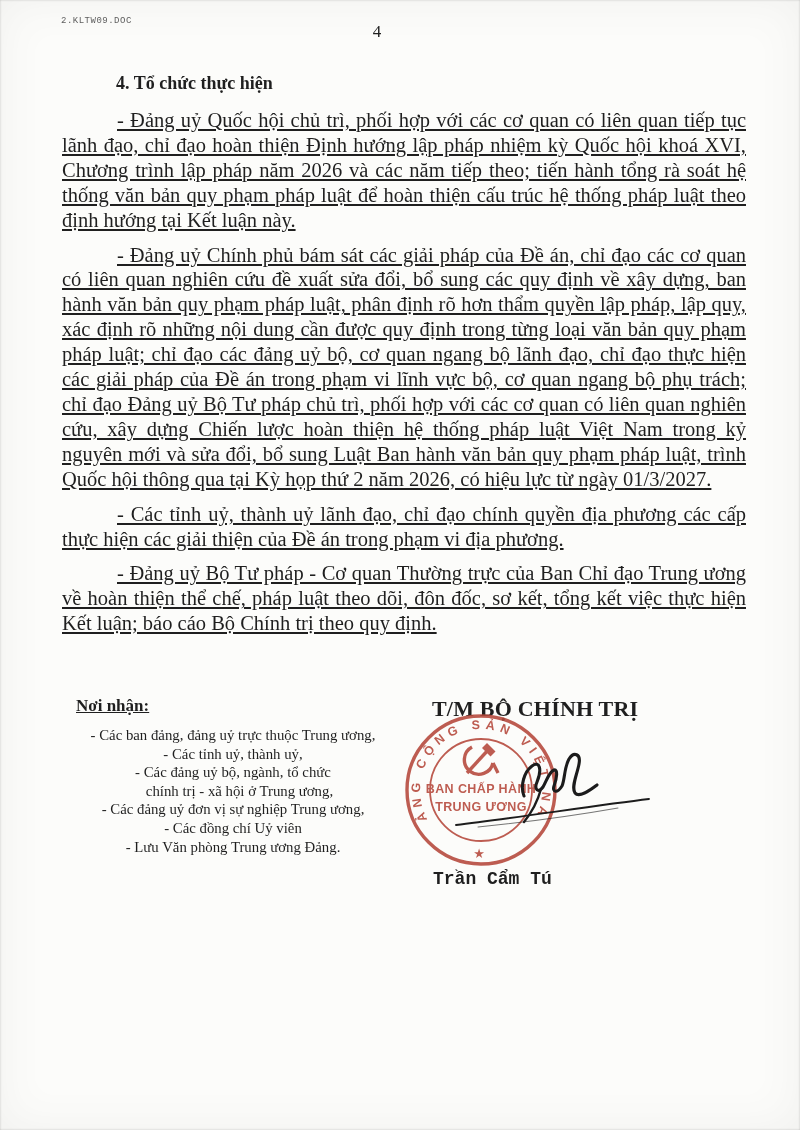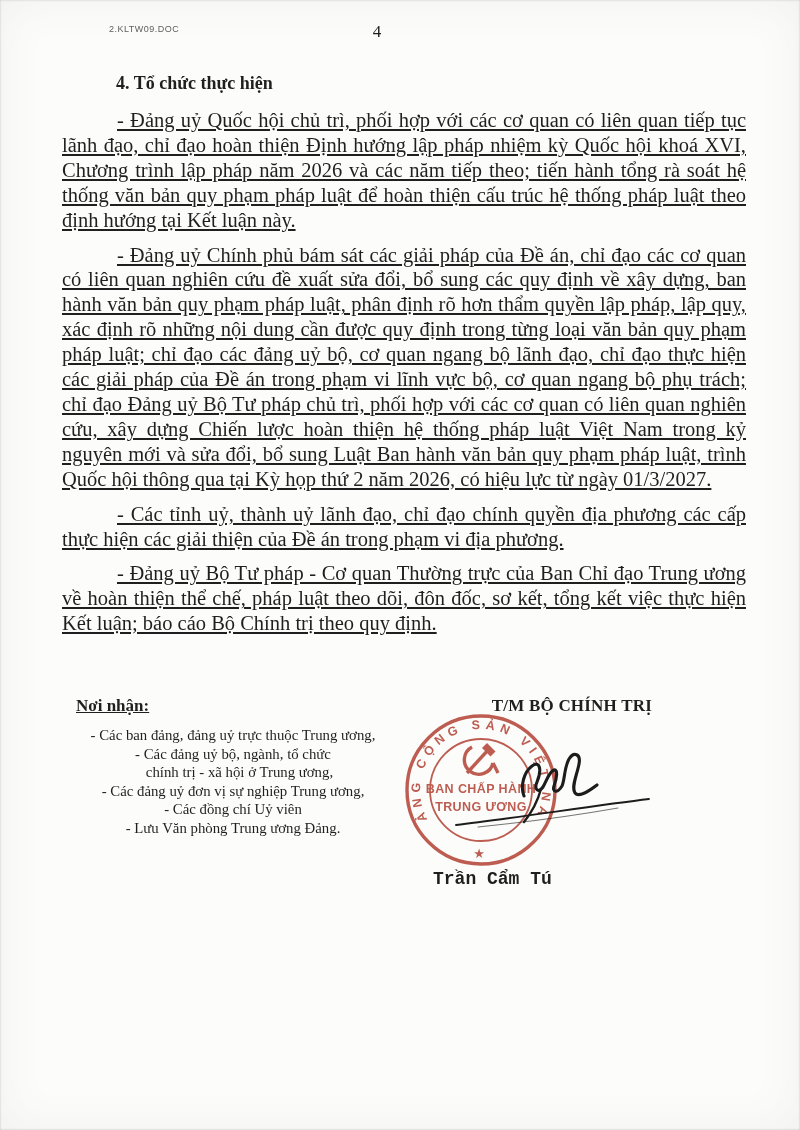--- a/index.html
+++ b/index.html
@@ -9,23 +9,23 @@
     background:#fcfcfa;
     font-family:"Liberation Serif","DejaVu Serif",serif;
     color:#1f1f1f;
     overflow:hidden;
   }
   .page::after {
     content:""; position:absolute; inset:0; pointer-events:none;
     box-shadow: inset 0 0 2px rgba(110,110,110,.45), inset 0 0 45px rgba(90,90,90,.07);
   }
   .doc-ref {
-    position:absolute; left:61px; top:24px;
-    font-family:Liberation Sans, sans-serif;
-    font-size:9px; color:#5f5f5f; letter-spacing:.5px;margin-left:48px;
+    position:absolute; left:61px; top:16px;
+    font-family:Liberation Mono, monospace;
+    font-size:9px; color:#5f5f5f; letter-spacing:.5px;
   }
   .page-num {
     position:absolute; left:352px; top:22px; width:50px;
     text-align:center; font-size:17px; color:#222;
   }
   .heading {
     position:absolute; left:116px; top:73px;
     font-size:18px; font-weight:bold;
   }
   .body-text {
@@ -37,21 +37,21 @@
     position:absolute; left:68px; top:696px; width:330px;
   }
   .recipients-label {
     margin-left:8px; margin-bottom:10px;
     font-size:17px; font-weight:bold; text-decoration:underline;
   }
   .recipient-line { font-size:14.8px; line-height:18.6px;text-align:center; }
   .recipient-line.indent { padding-left:13px; }
   .authority {
     position:absolute; left:432px; top:696px; width:220px;
-    text-align:right; font-size:17px; font-weight:bold; letter-spacing:.2px;
+    text-align:left; font-size:22px; font-weight:bold; letter-spacing:.2px;
   }
   .seal-svg { position:absolute; left:401px; top:710px; width:160px; height:160px; opacity:.88; }
   .sig-svg  { position:absolute; left:448px; top:742px; width:210px; height:95px; }
   .signer-name {
     position:absolute; left:433px; top:869px; width:220px;
     text-align:left; font-size:18px; font-weight:bold;font-family:Liberation Mono, monospace;
   }
   .seal-ring-text { font-family:"Liberation Sans","DejaVu Sans",sans-serif; font-size:12.5px; font-weight:bold; letter-spacing:5px; }
   .seal-center-text { font-family:"Liberation Sans","DejaVu Sans",sans-serif; font-size:12.5px; font-weight:bold; letter-spacing:.4px; }
   .seal-star { font-family:"DejaVu Sans",sans-serif; font-size:13px; }
@@ -71,20 +71,21 @@
   <div class="body-text">
     <p>- Đảng uỷ Quốc hội chủ trì, phối hợp với các cơ quan có liên quan tiếp tục lãnh đạo, chỉ đạo hoàn thiện Định hướng lập pháp nhiệm kỳ Quốc hội khoá XVI, Chương trình lập pháp năm 2026 và các năm tiếp theo; tiến hành tổng rà soát hệ thống văn bản quy phạm pháp luật để hoàn thiện cấu trúc hệ thống pháp luật theo định hướng tại Kết luận này.</p>
     <p>- Đảng uỷ Chính phủ bám sát các giải pháp của Đề án, chỉ đạo các cơ quan có liên quan nghiên cứu đề xuất sửa đổi, bổ sung các quy định về xây dựng, ban hành văn bản quy phạm pháp luật, phân định rõ hơn thẩm quyền lập pháp, lập quy, xác định rõ những nội dung cần được quy định trong từng loại văn bản quy phạm pháp luật; chỉ đạo các đảng uỷ bộ, cơ quan ngang bộ lãnh đạo, chỉ đạo thực hiện các giải pháp của Đề án trong phạm vi lĩnh vực bộ, cơ quan ngang bộ phụ trách; chỉ đạo Đảng uỷ Bộ Tư pháp chủ trì, phối hợp với các cơ quan có liên quan nghiên cứu, xây dựng Chiến lược hoàn thiện hệ thống pháp luật Việt Nam trong kỷ nguyên mới và sửa đổi, bổ sung Luật Ban hành văn bản quy phạm pháp luật, trình Quốc hội thông qua tại Kỳ họp thứ 2 năm 2026, có hiệu lực từ ngày 01/3/2027.</p>
     <p>- Các tỉnh uỷ, thành uỷ lãnh đạo, chỉ đạo chính quyền địa phương các cấp thực hiện các giải thiện của Đề án trong phạm vi địa phương.</p>
     <p>- Đảng uỷ Bộ Tư pháp - Cơ quan Thường trực của Ban Chỉ đạo Trung ương về hoàn thiện thể chế, pháp luật theo dõi, đôn đốc, sơ kết, tổng kết việc thực hiện Kết luận; báo cáo Bộ Chính trị theo quy định.</p>
   </div>
 
   <div class="recipients">
     <div class="recipients-label">Nơi nhận:</div>
     <div class="recipient-line">- Các ban đảng, đảng uỷ trực thuộc Trung ương,</div>
+    <div class="recipient-line">- Các tỉnh uỷ, thành uỷ,</div>
     <div class="recipient-line">- Các đảng uỷ bộ, ngành, tổ chức</div>
     <div class="recipient-line indent">chính trị - xã hội ở Trung ương,</div>
     <div class="recipient-line">- Các đảng uỷ đơn vị sự nghiệp Trung ương,</div>
     <div class="recipient-line">- Các đồng chí Uỷ viên</div>
     <div class="recipient-line">- Lưu Văn phòng Trung ương Đảng.</div>
   </div>
 
   <div class="authority">T/M BỘ CHÍNH TRỊ</div>
 
   <svg class="seal-svg" viewBox="-80 -80 160 160">

